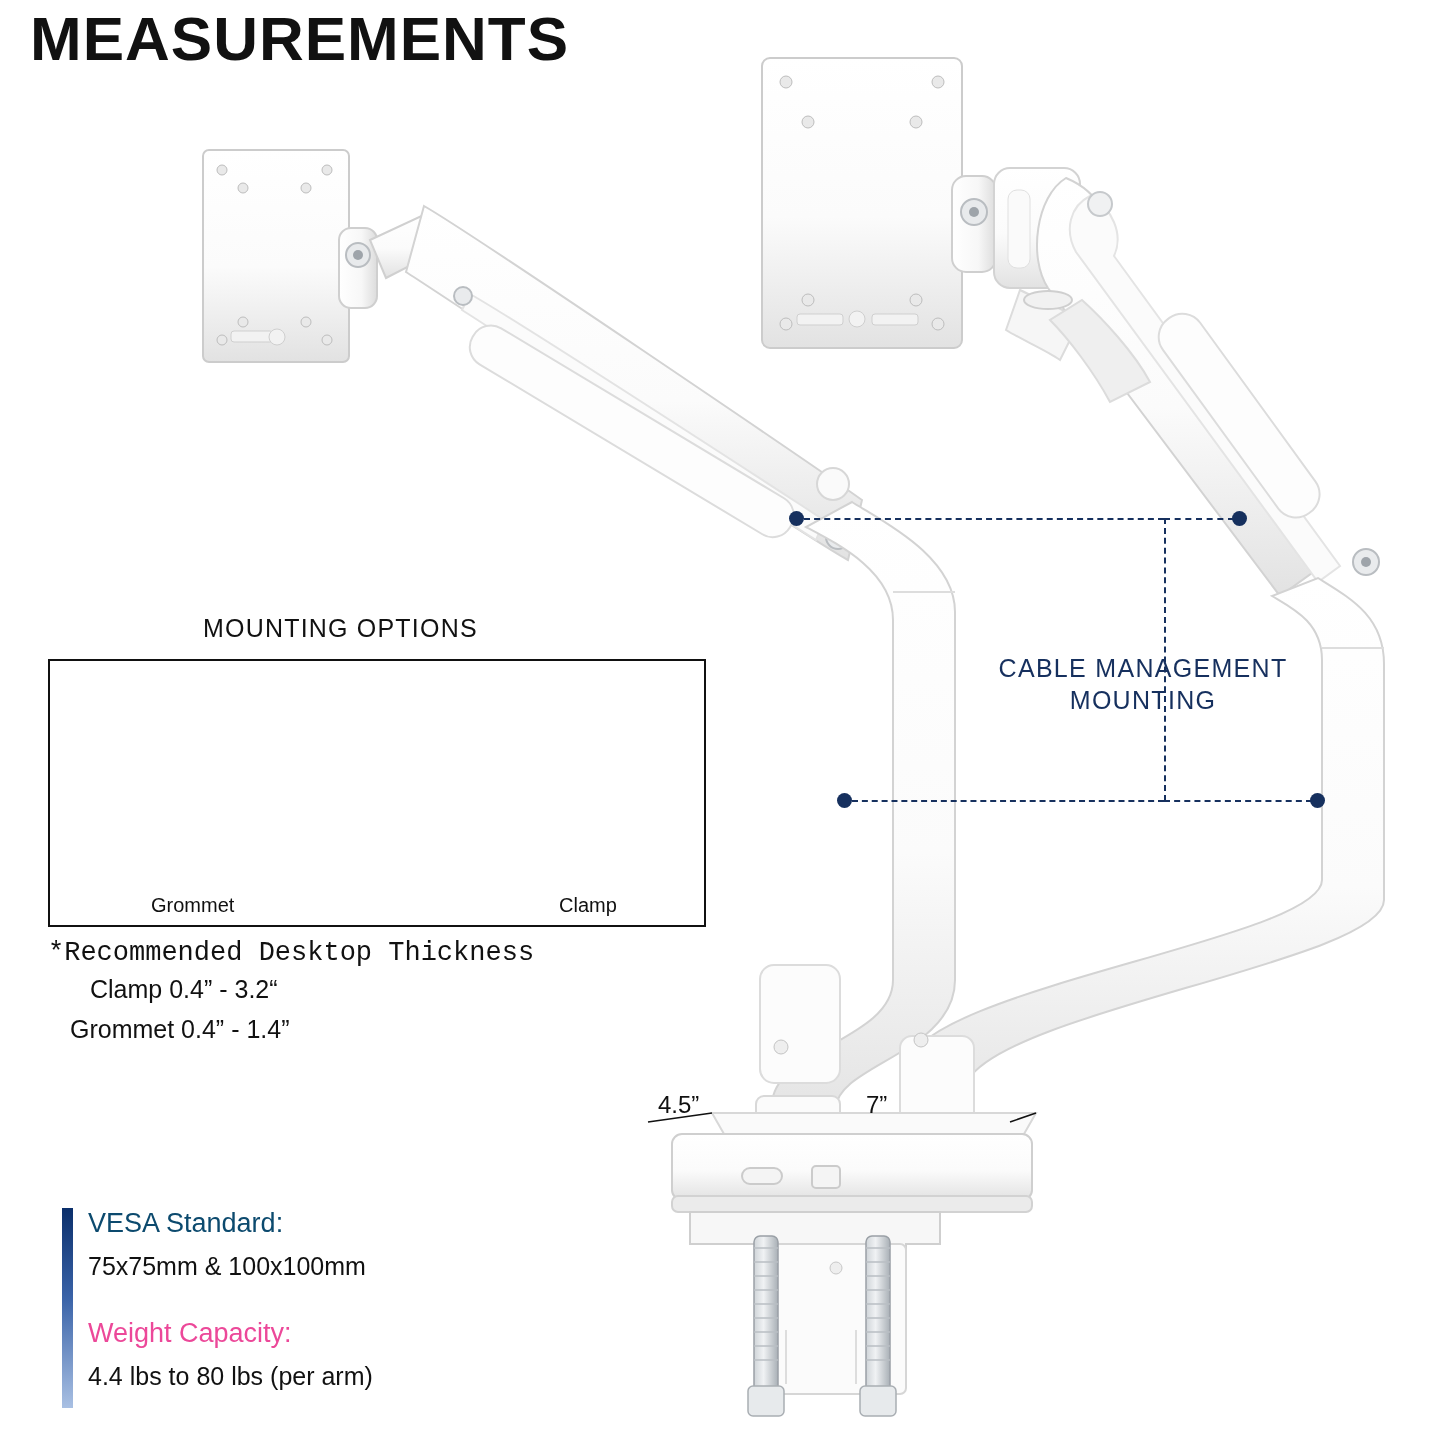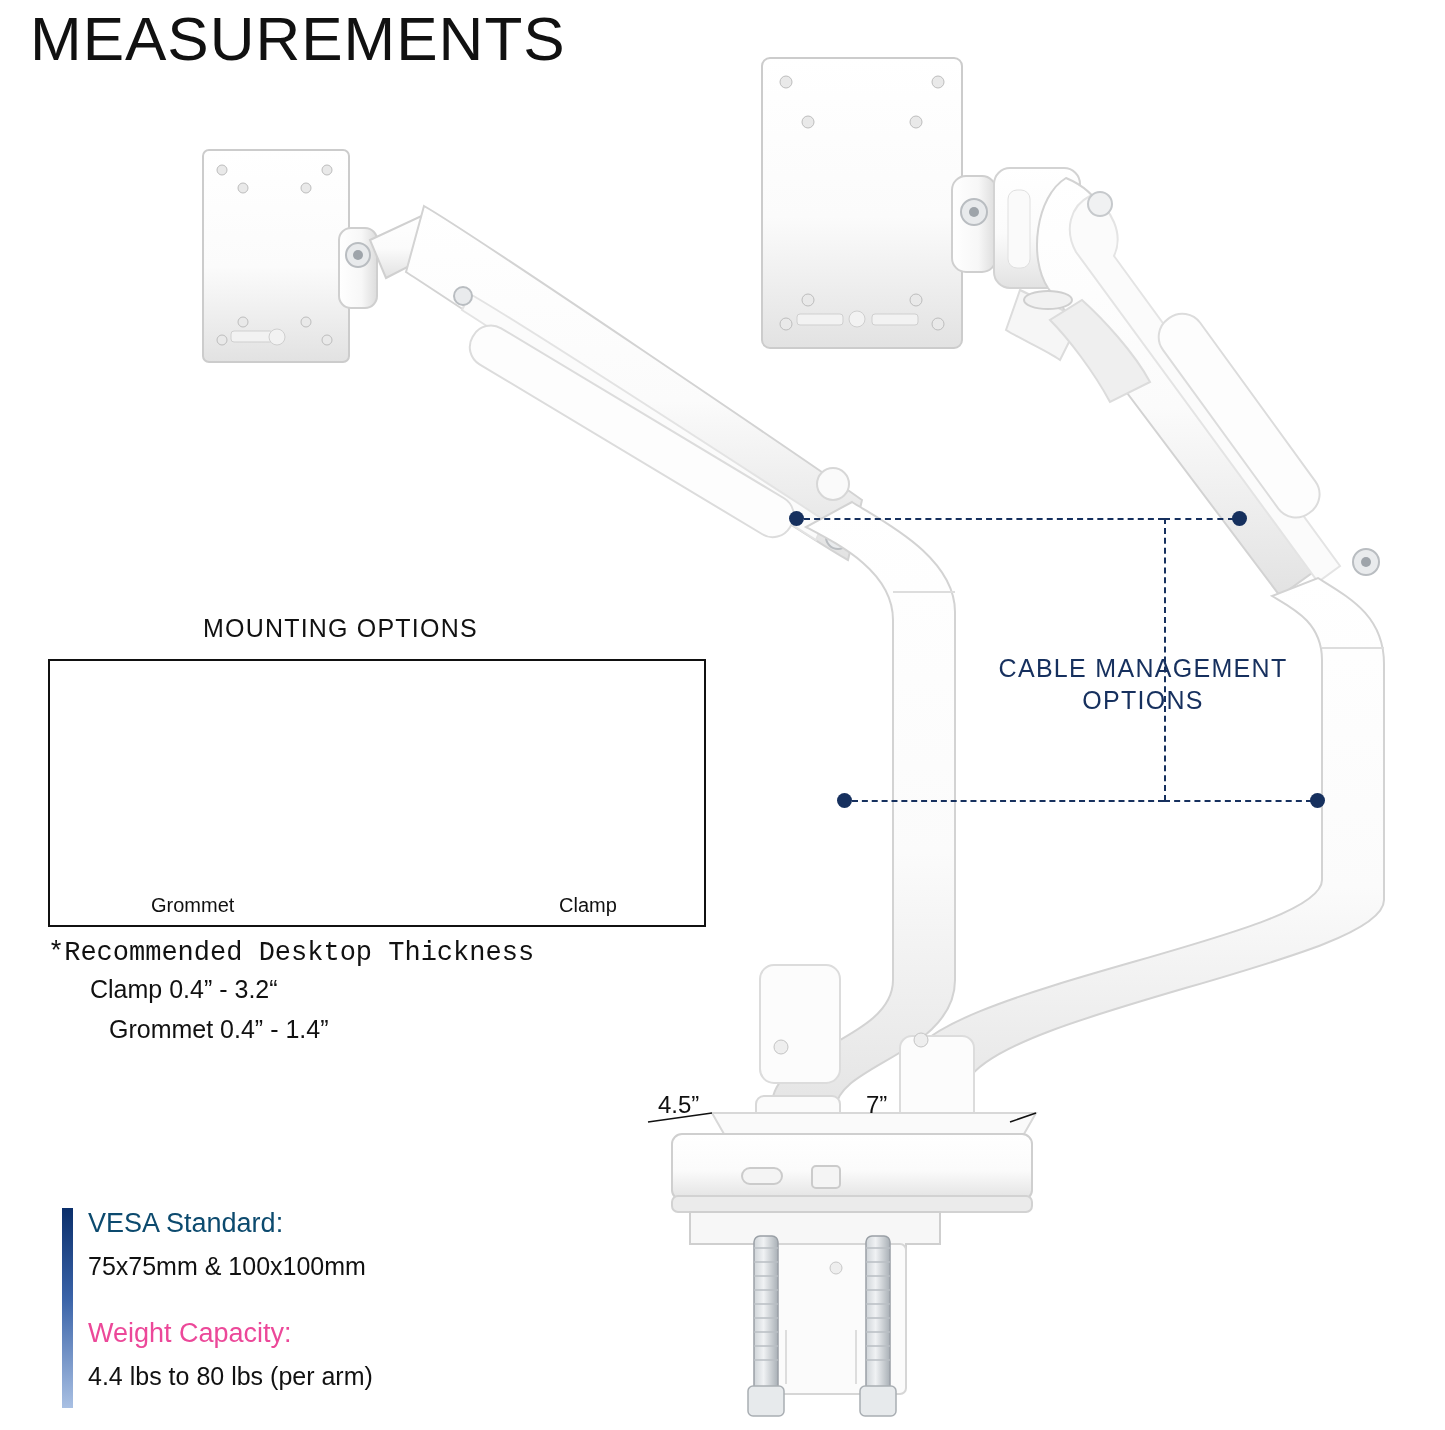--- a/index.html
+++ b/index.html
@@ -10,21 +10,21 @@
     color:#111111;
     position:relative;
     overflow:hidden;
   }
   .page{position:absolute;inset:0;}
 
   
   .title{
     position:absolute;left:30px;top:8px;
     font-size:62px;letter-spacing:1px;
-    font-weight:400;color:#111;
+    font-weight:700;color:#111;
     line-height:1;
   }
 
   
   .mount-title{
     position:absolute;left:203px;top:614px;
     font-size:25px;letter-spacing:1.2px;color:#111;
   }
   .mount-box{
     position:absolute;left:48px;top:659px;
@@ -36,21 +36,21 @@
     position:absolute;font-size:20px;color:#111;
   }
   .cap-grommet{left:151px;top:894px;}
   .cap-clamp{left:559px;top:894px;}
 
   .rec-title{
     position:absolute;left:48px;top:938px;
     font-size:27px;color:#111;font-weight:400;font-family:Liberation Mono, monospace;
   }
   .rec-line1{position:absolute;left:70px;top:975px;font-size:25px;color:#111;margin-left:20px;}
-  .rec-line2{position:absolute;left:70px;top:1015px;font-size:25px;color:#111;margin-left:39px;}
+  .rec-line2{position:absolute;left:70px;top:1015px;font-size:25px;color:#111;}
 
   
   .vesa-bar{
     position:absolute;left:62px;top:1208px;
     width:11px;height:200px;
     background:linear-gradient(180deg,#0b2f6b 0%, #3a63a8 45%, #a9c0e3 100%);
   }
   .vesa-title{position:absolute;left:88px;top:1208px;font-size:27px;color:#0c4a6e;}
   .vesa-val{position:absolute;left:88px;top:1252px;font-size:25px;color:#111;}
   .wt-title{position:absolute;left:88px;top:1318px;font-size:27px;color:#ec4899;}
@@ -266,21 +266,21 @@
   <div class="rec-line2">Grommet 0.4” - 1.4”</div>
 
   <div class="vesa-bar"></div>
   <div class="vesa-title">VESA Standard:</div>
   <div class="vesa-val">75x75mm &amp; 100x100mm</div>
   <div class="wt-title">Weight Capacity:</div>
   <div class="wt-val">4.4 lbs to 80 lbs (per arm)</div>
 
   <div class="cable-label">
     <span>CABLE MANAGEMENT</span><br>
-    <span>OPTIONS</span>
+    <span>MOUNTING</span>
   </div>
 
   <div class="dot" style="left:789px;top:511px;"></div>
   <div class="dot" style="left:1232px;top:511px;"></div>
   <div class="dot" style="left:837px;top:793px;"></div>
   <div class="dot" style="left:1310px;top:793px;"></div>
 
   <div class="dashline" style="left:804px;top:518px;width:360px;"></div>
   <div class="dashline" style="left:1164px;top:518px;width:70px;"></div>
   <div class="dashline" style="left:852px;top:800px;width:312px;"></div>

